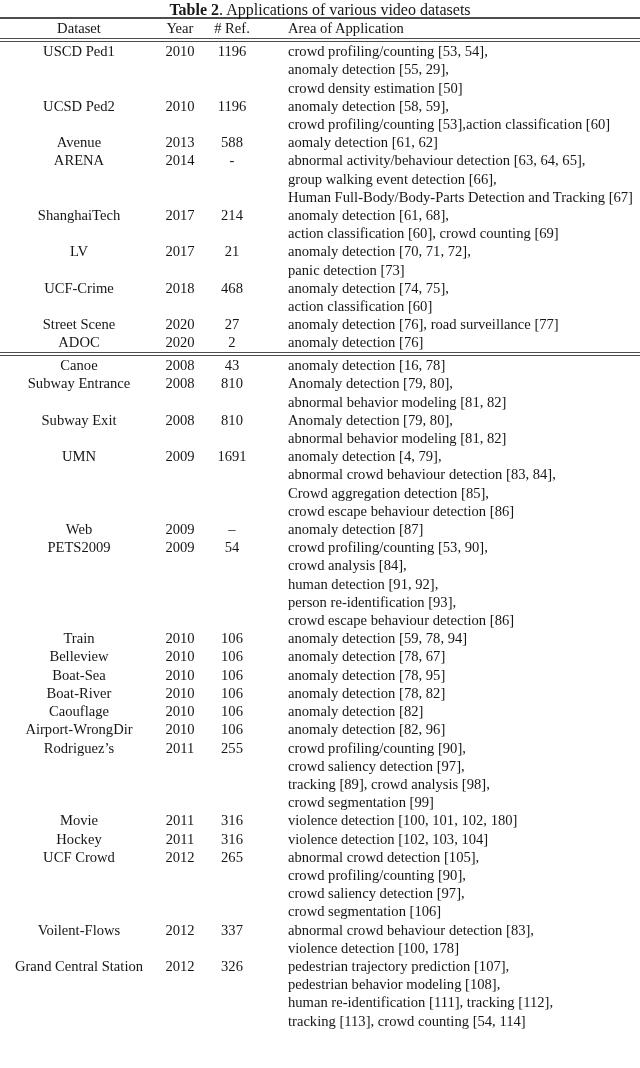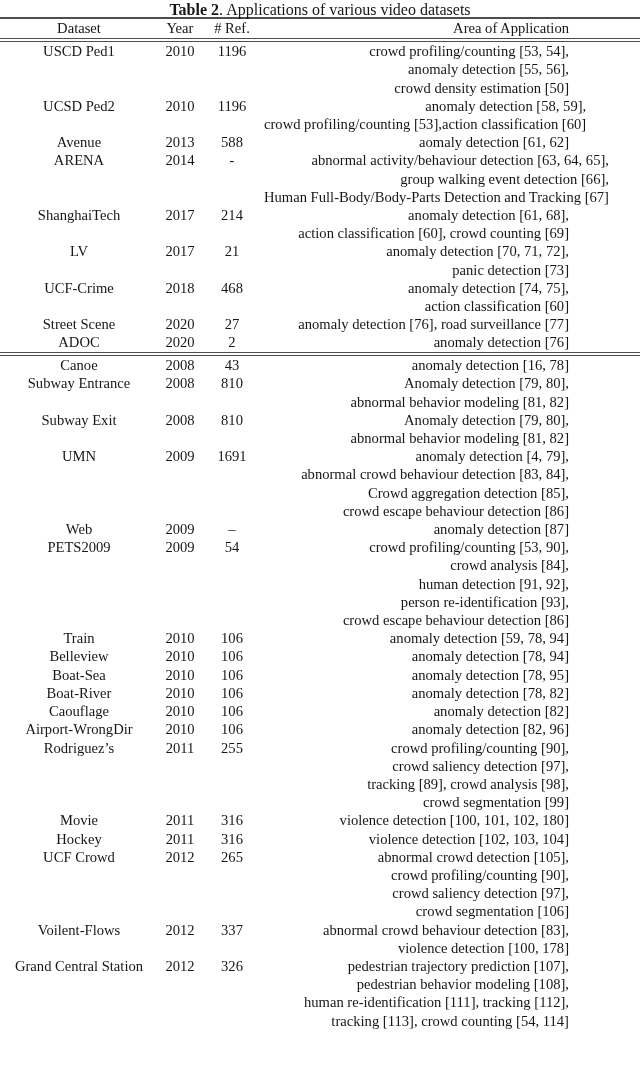--- a/index.html
+++ b/index.html
@@ -41,21 +41,21 @@
     width: 589px;
   }
   .header-row {
     align-items: center;
     height: 19px;
   }
   .cell {
     line-height: 18.2px;
   }
   .c-dataset, .c-year, .c-ref { text-align: center; }
-  .c-area { text-align: right; padding-left: 2px; padding-right: 20px; }
+  .c-area { text-align: left; padding-left: 2px; padding-right: 20px; margin-left: 24px; }
   .c-area .line { line-height: 18.2px; white-space: nowrap; }
   .tbody .grid-row { align-items: start; }
 </style>
 </head>
 <body>
 
 <div>
 
   <div class="caption">
     <span class="bold">Table 2</span><span>. Applications of various video datasets</span>
@@ -72,21 +72,21 @@
 
   <div class="rule double"></div>
 
   <div class="tbody">
       <div class="grid-row">
         <div class="cell c-dataset">USCD Ped1</div>
         <div class="cell c-year">2010</div>
         <div class="cell c-ref">1196</div>
         <div class="cell c-area">
           <div class="line">crowd profiling/counting [53, 54],</div>
-          <div class="line">anomaly detection [55, 56],</div>
+          <div class="line">anomaly detection [55, 29],</div>
           <div class="line">crowd density estimation [50]</div>
         </div>
       </div>
       <div class="grid-row">
         <div class="cell c-dataset">UCSD Ped2</div>
         <div class="cell c-year">2010</div>
         <div class="cell c-ref">1196</div>
         <div class="cell c-area">
           <div class="line">anomaly detection [58, 59],</div>
           <div class="line">crowd profiling/counting [53],action classification [60]</div>
@@ -221,21 +221,21 @@
         <div class="cell c-ref">106</div>
         <div class="cell c-area">
           <div class="line">anomaly detection [59, 78, 94]</div>
         </div>
       </div>
       <div class="grid-row">
         <div class="cell c-dataset">Belleview</div>
         <div class="cell c-year">2010</div>
         <div class="cell c-ref">106</div>
         <div class="cell c-area">
-          <div class="line">anomaly detection [78, 94]</div>
+          <div class="line">anomaly detection [78, 67]</div>
         </div>
       </div>
       <div class="grid-row">
         <div class="cell c-dataset">Boat-Sea</div>
         <div class="cell c-year">2010</div>
         <div class="cell c-ref">106</div>
         <div class="cell c-area">
           <div class="line">anomaly detection [78, 95]</div>
         </div>
       </div>

